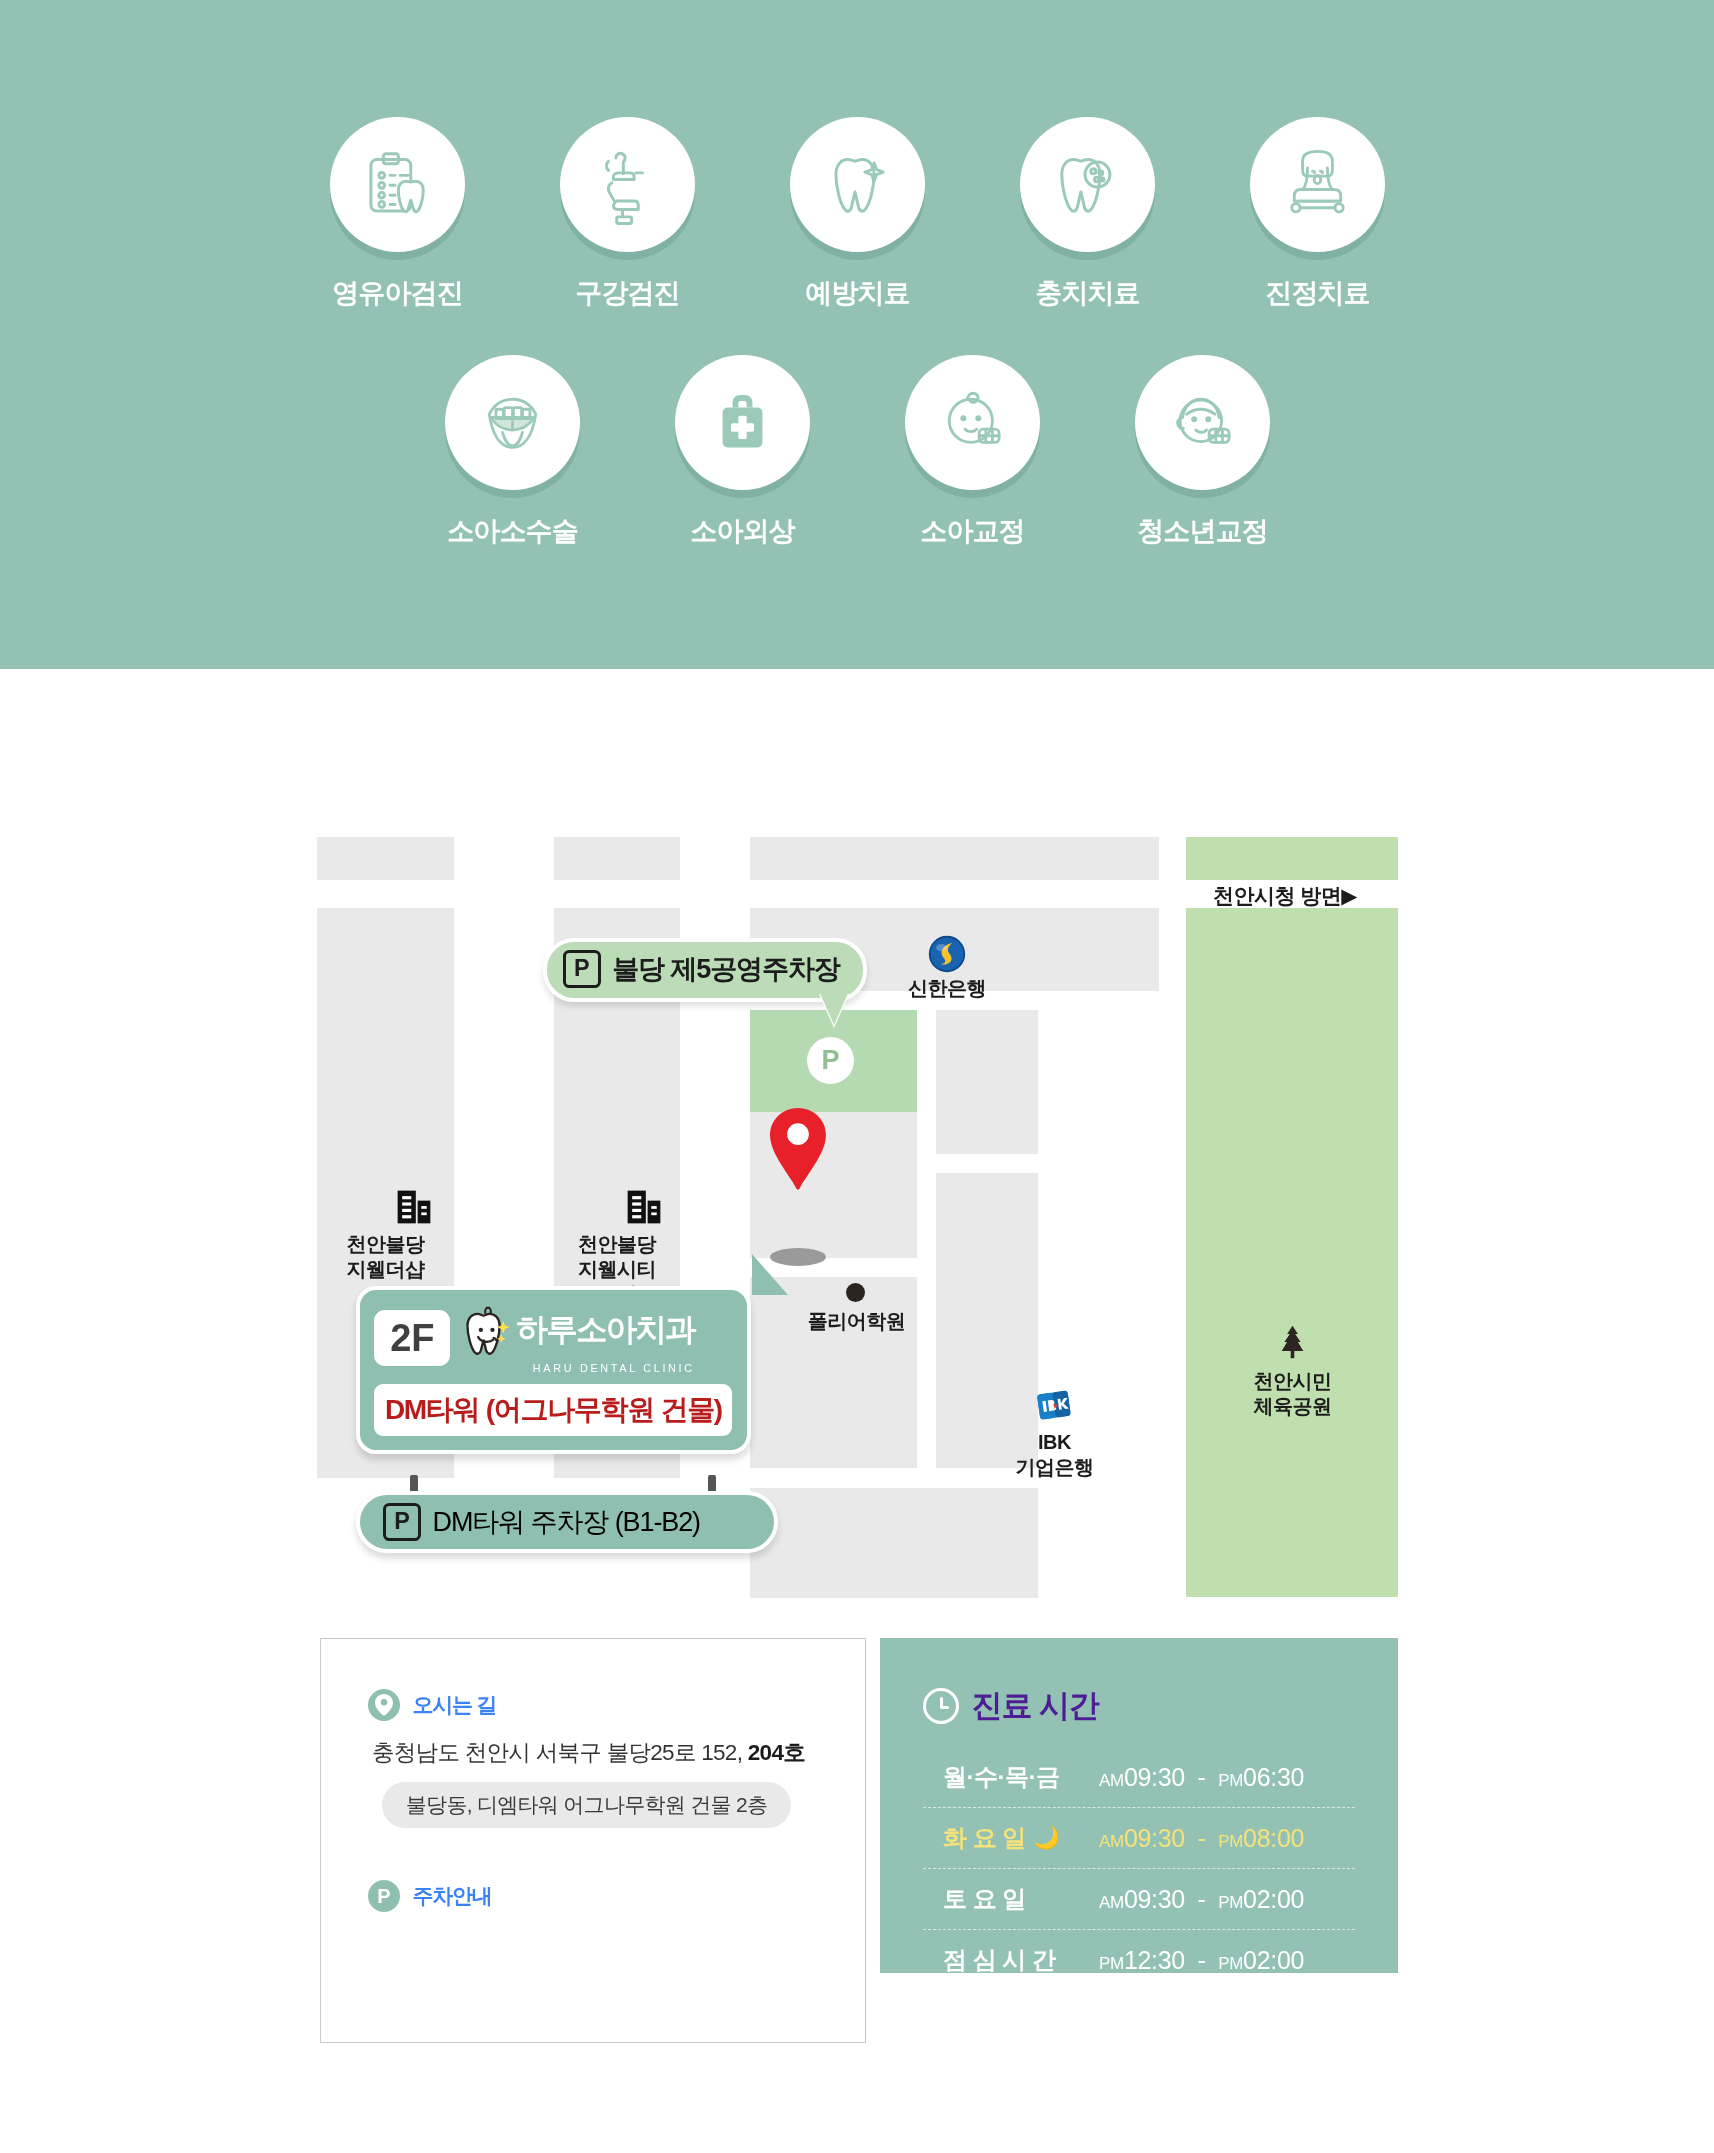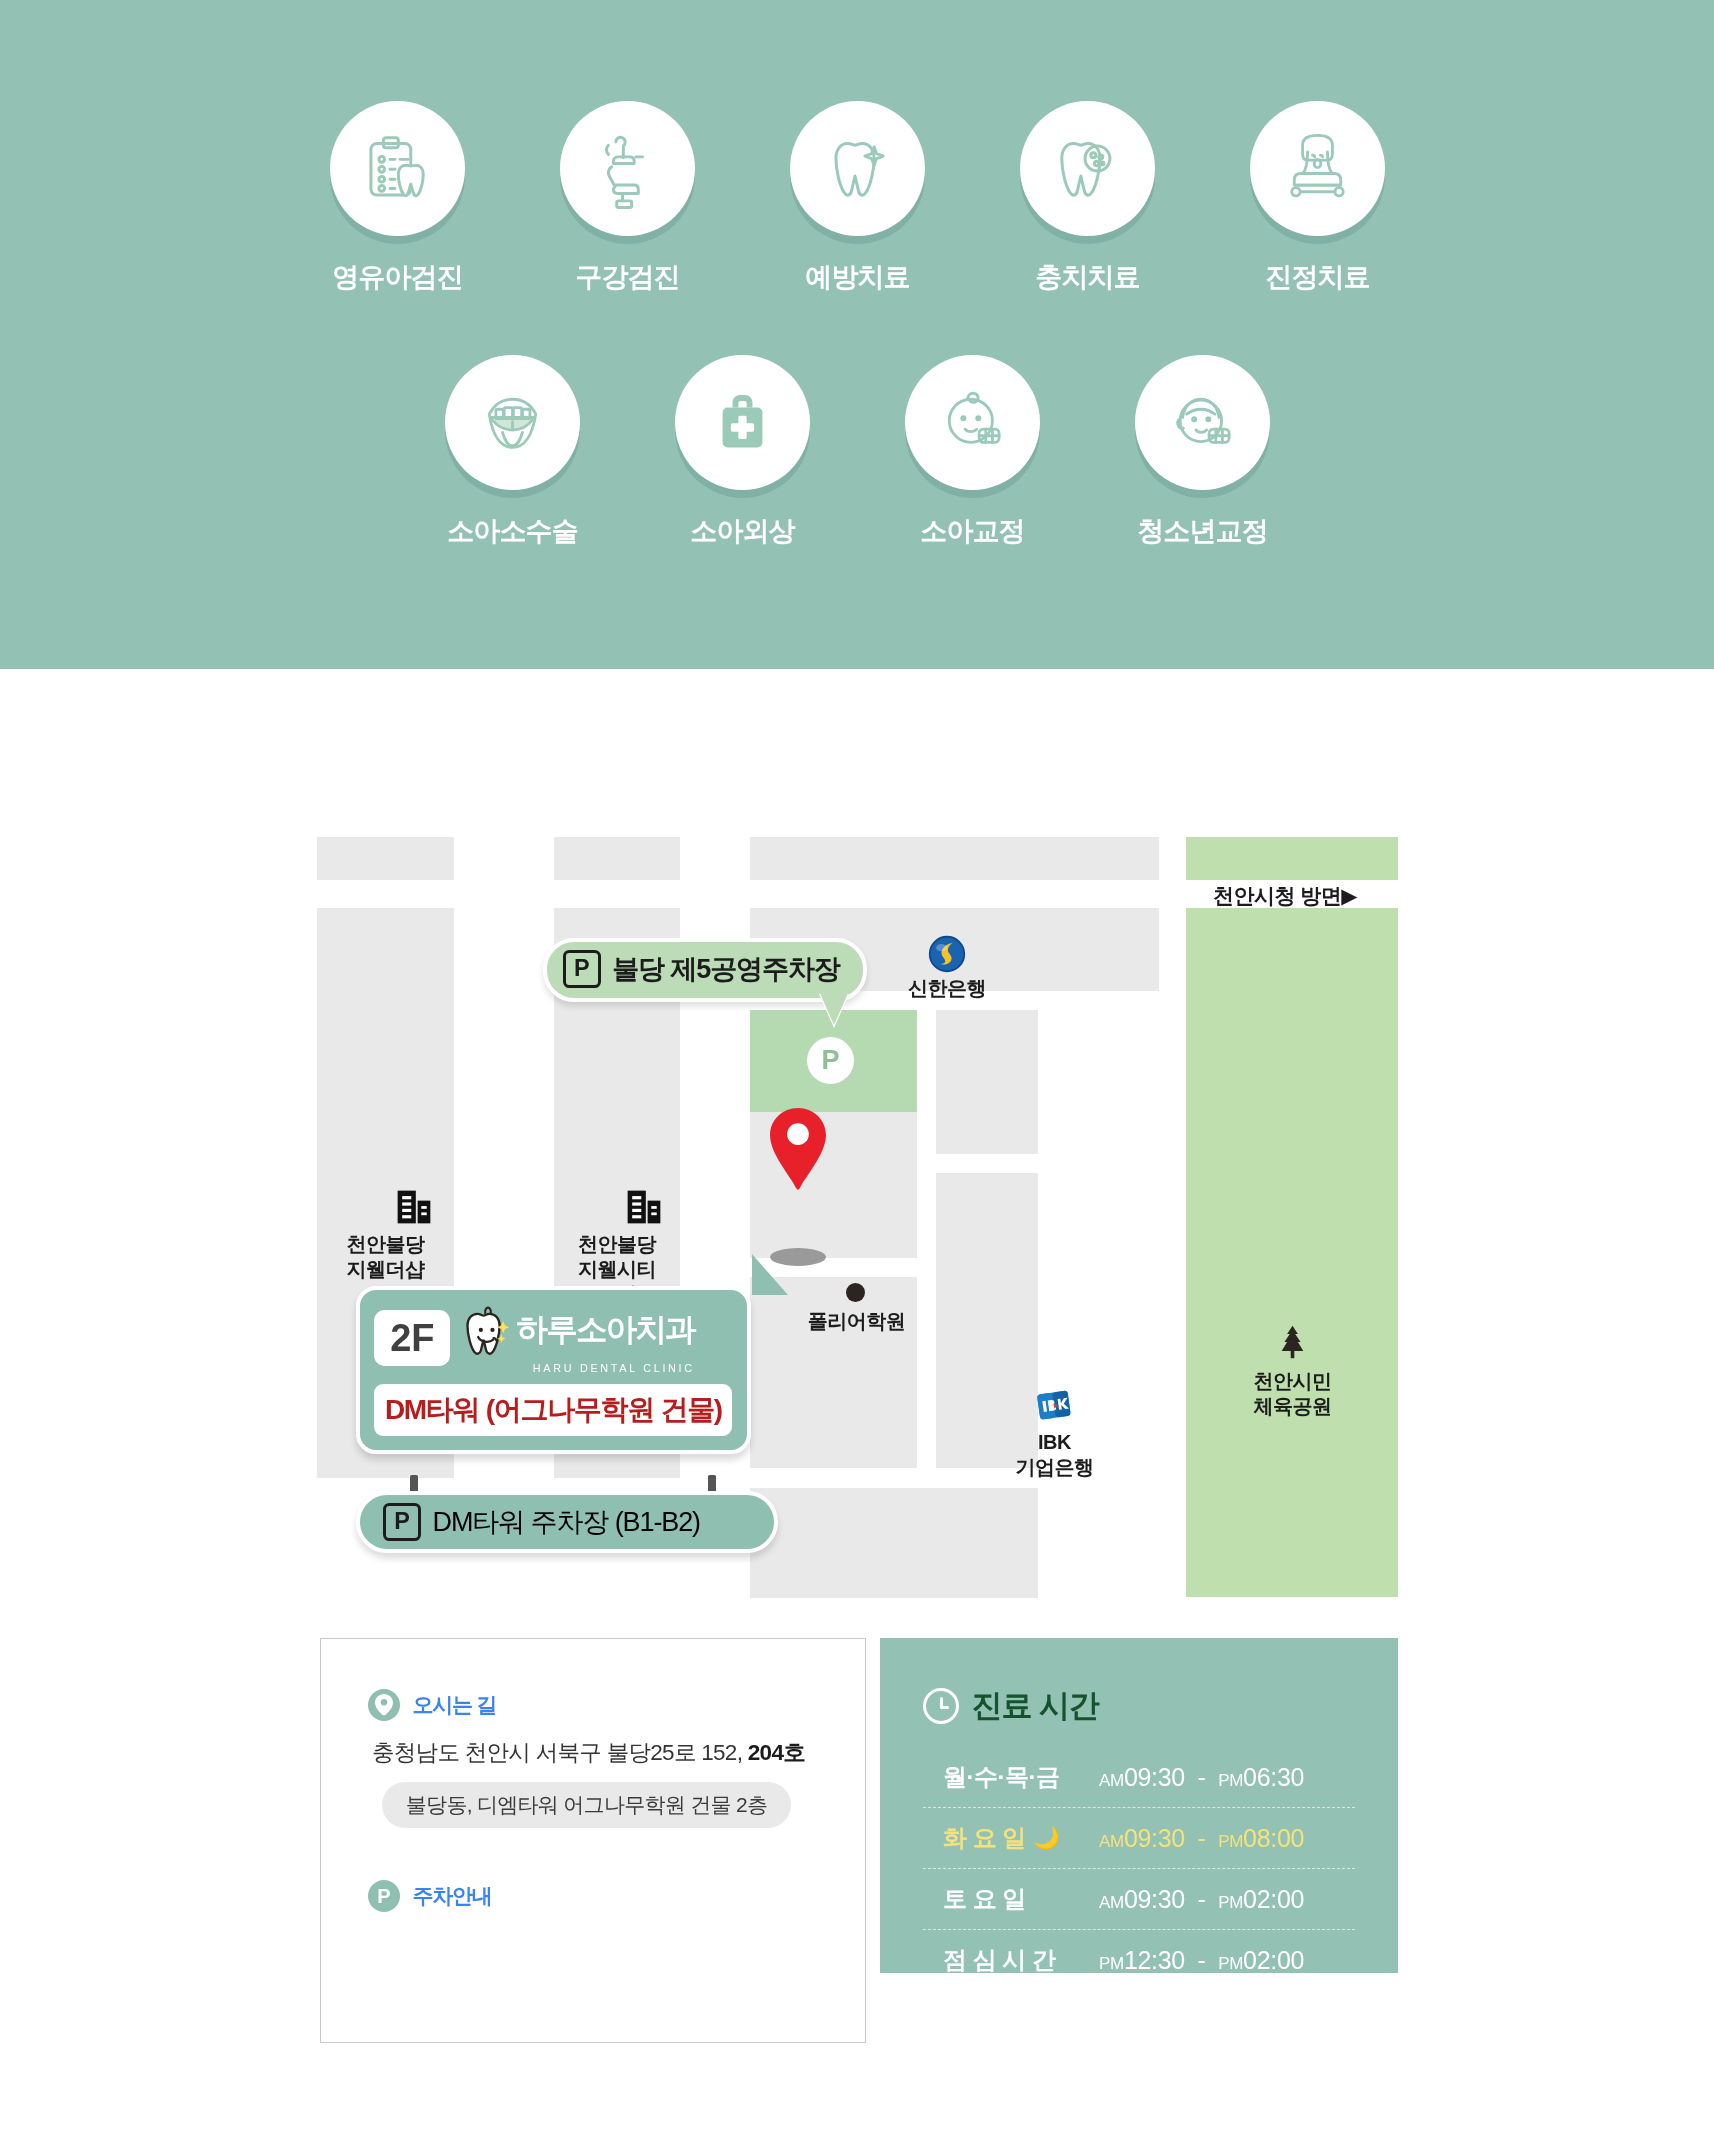--- a/index.html
+++ b/index.html
@@ -7,21 +7,21 @@
     width:1715px;height:2154px;background:#ffffff;
     font-family:"Liberation Sans","DejaVu Sans",sans-serif;
     overflow:hidden;position:relative;
   }
   
   .services{
     position:absolute;left:0;top:0;width:1715px;height:669px;
     background:#93c2b5;
   }
   .svc-row{position:absolute;left:0;width:1715px;display:flex;justify-content:center;}
-  .svc-row.r1{top:101px;gap:95px;}
+  .svc-row.r1{top:117px;gap:95px;}
   .svc-row.r2{top:355px;gap:95px;}
   .svc-item{width:135px;display:flex;flex-direction:column;align-items:center;}
   .svc-circle{
     width:135px;height:135px;border-radius:50%;background:#ffffff;
     box-shadow:0 8px 0 rgba(70,120,108,.22);
     display:flex;align-items:center;justify-content:center;
   }
   .svc-circle svg{width:83px;height:83px;display:block;}
   .svc-label{
     margin-top:23.4px;color:#ffffff;font-size:27px;font-weight:bold;
@@ -118,21 +118,21 @@
   .sec-title{font-size:21px;font-weight:bold;color:#3b82f6;letter-spacing:-1.3px;}
   .addr-line{margin-top:16px;margin-left:4px;font-size:22.5px;color:#333333;letter-spacing:-0.7px;}
   .addr-line b{font-weight:bold;color:#1c1c1c;}
   .addr-pill{
     display:inline-block;margin-top:14.4px;margin-left:14.4px;background:#e9e9e9;
     border-radius:23.4px;padding:9px 23.4px;font-size:21px;color:#3a3a3a;letter-spacing:-0.7px;
   }
   .park-list{margin-top:18px;margin-left:5.4px;}
   .park-list div{font-size:22.5px;color:#333333;letter-spacing:-0.7px;margin-bottom:8px;}
 
-  .hours-title{font-size:31px;font-weight:bold;color:#14532d;letter-spacing:-1.1px;}
+  .hours-title{font-size:31px;font-weight:bold;color:#4c1d95;letter-spacing:-1.1px;}
   .clock-ico{width:36px;height:36px;border-radius:50%;border:3.6px solid #ffffff;
     position:relative;box-sizing:border-box;}
   .clock-ico:before{content:"";position:absolute;left:13.5px;top:6.3px;width:3.2px;height:10.8px;background:#ffffff;border-radius:1.8px;}
   .clock-ico:after{content:"";position:absolute;left:14.4px;top:15.3px;width:9px;height:3.2px;background:#ffffff;border-radius:1.8px;}
   .hrow{
     display:flex;align-items:center;border-bottom:1.8px dashed rgba(255,255,255,.65);
     padding:14.4px 0 13.5px 0;
   }
   .hrow:last-of-type{border-bottom:1.8px dashed rgba(255,255,255,.65);}
   .hday{width:176px;font-size:24px;font-weight:bold;color:#ffffff;letter-spacing:-0.5px;display:flex;align-items:center;gap:7.2px;padding-left:20px;box-sizing:border-box;}

